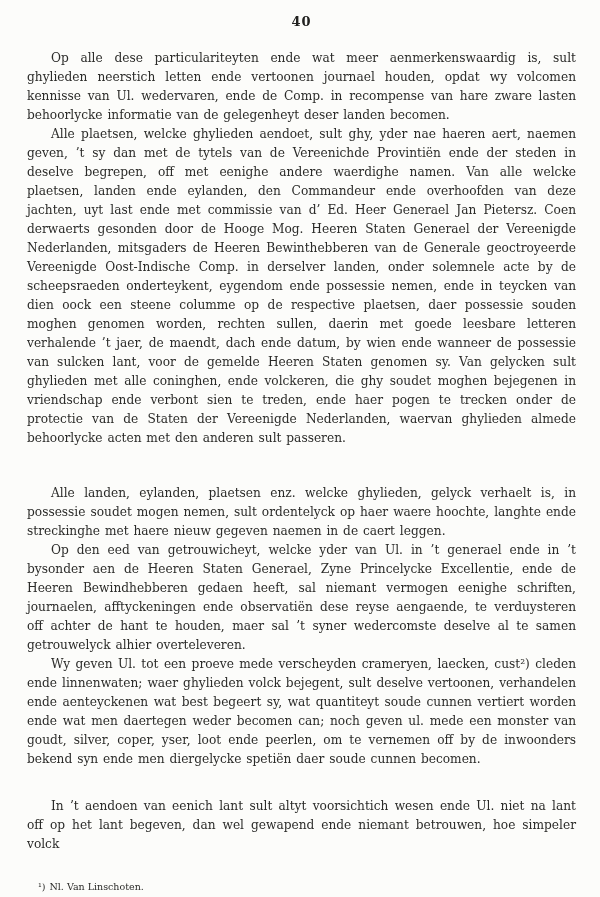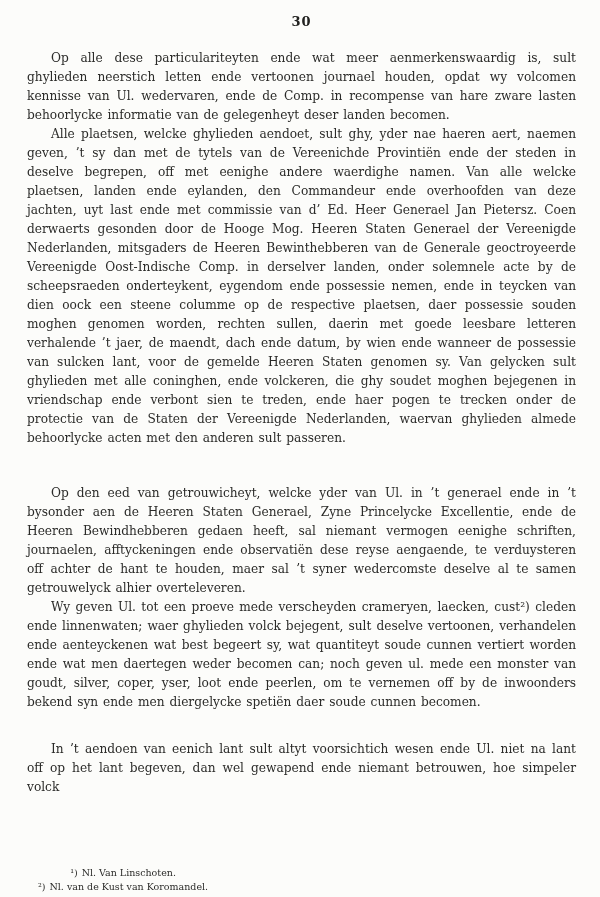--- a/index.html
+++ b/index.html
@@ -52,40 +52,40 @@
     text-align: center;
   }
   .footnote { white-space: nowrap; }
   .fn-marker { margin-right: 4px; }
 </style>
 </head>
 <body>
 
 <div class="page">
 
-  <div class="page-number">30</div>
+  <div class="page-number">40</div>
 
   <div class="body-text">
 
     <p class="para">Op alle dese particulariteyten ende wat meer aenmerkenswaardig is, sult ghylieden neerstich letten ende vertoonen journael houden, opdat wy volcomen kennisse van Ul. wedervaren, ende de Comp. in recompense van hare zware lasten behoorlycke informatie van de gelegenheyt deser landen becomen.</p>
 
     <p class="para">Alle plaetsen, welcke ghylieden aendoet, sult ghy, yder nae haeren aert, naemen geven, ’t sy dan met de tytels van de Vereenichde Provintiën ende der steden in deselve begrepen, off met eenighe andere waerdighe namen. Van alle welcke plaetsen, landen ende eylanden, den Commandeur ende overhoofden van deze jachten, uyt last ende met commissie van d’ Ed. Heer Generael Jan Pietersz. Coen derwaerts gesonden door de Hooge Mog. Heeren Staten Generael der Vereenigde Nederlanden, mitsgaders de Heeren Bewinthebberen van de Generale geoctroyeerde Vereenigde Oost-Indische Comp. in derselver landen, onder solemnele acte by de scheepsraeden onderteykent, eygendom ende possessie nemen, ende in teycken van dien oock een steene columme op de respective plaetsen, daer possessie souden moghen genomen worden, rechten sullen, daerin met goede leesbare letteren verhalende ’t jaer, de maendt, dach ende datum, by wien ende wanneer de possessie van sulcken lant, voor de gemelde Heeren Staten genomen sy. Van gelycken sult ghylieden met alle coninghen, ende volckeren, die ghy soudet moghen bejegenen in vriendschap ende verbont sien te treden, ende haer pogen te trecken onder de protectie van de Staten der Vereenigde Nederlanden, waervan ghylieden almede behoorlycke acten met den anderen sult passeren.</p>
 
     <div class="section-gap-large"></div>
 
+    <p class="para">Alle landen, eylanden, plaetsen enz. welcke ghylieden, gelyck verhaelt is, in possessie soudet mogen nemen, sult ordentelyck op haer waere hoochte, langhte ende streckinghe met haere nieuw gegeven naemen in de caert leggen.</p>
 
     <p class="para">Op den eed van getrouwicheyt, welcke yder van Ul. in ’t generael ende in ’t bysonder aen de Heeren Staten Generael, Zyne Princelycke Excellentie, ende de Heeren Bewindhebberen gedaen heeft, sal niemant vermogen eenighe schriften, journaelen, afftyckeningen ende observatiën dese reyse aengaende, te verduysteren off achter de hant te houden, maer sal ’t syner wedercomste deselve al te samen getrouwelyck alhier overteleveren.</p>
 
 
     <p class="para">Wy geven Ul. tot een proeve mede verscheyden crameryen, laecken, cust²) cleden ende linnenwaten; waer ghylieden volck bejegent, sult deselve vertoonen, verhandelen ende aenteyckenen wat best begeert sy, wat quantiteyt soude cunnen vertiert worden ende wat men daertegen weder becomen can; noch geven ul. mede een monster van goudt, silver, coper, yser, loot ende peerlen, om te vernemen off by de inwoonders bekend syn ende men diergelycke spetiën daer soude cunnen becomen.</p>
 
     <div class="section-gap-small"></div>
 
     <p class="para">In ’t aendoen van eenich lant sult altyt voorsichtich wesen ende Ul. niet na lant off op het lant begeven, dan wel gewapend ende niemant betrouwen, hoe simpeler volck</p>
 
   </div>
 
   <div class="footnotes">
     <div class="footnote"><span class="fn-marker">¹)</span><span>Nl. Van Linschoten.</span></div>
-    <div class="footnote"><span class="fn-marker">²)</span><span>Nl. van de Kust van Koromandel.</span></div>
   </div>
 
 </div>
 
 </body></html>

